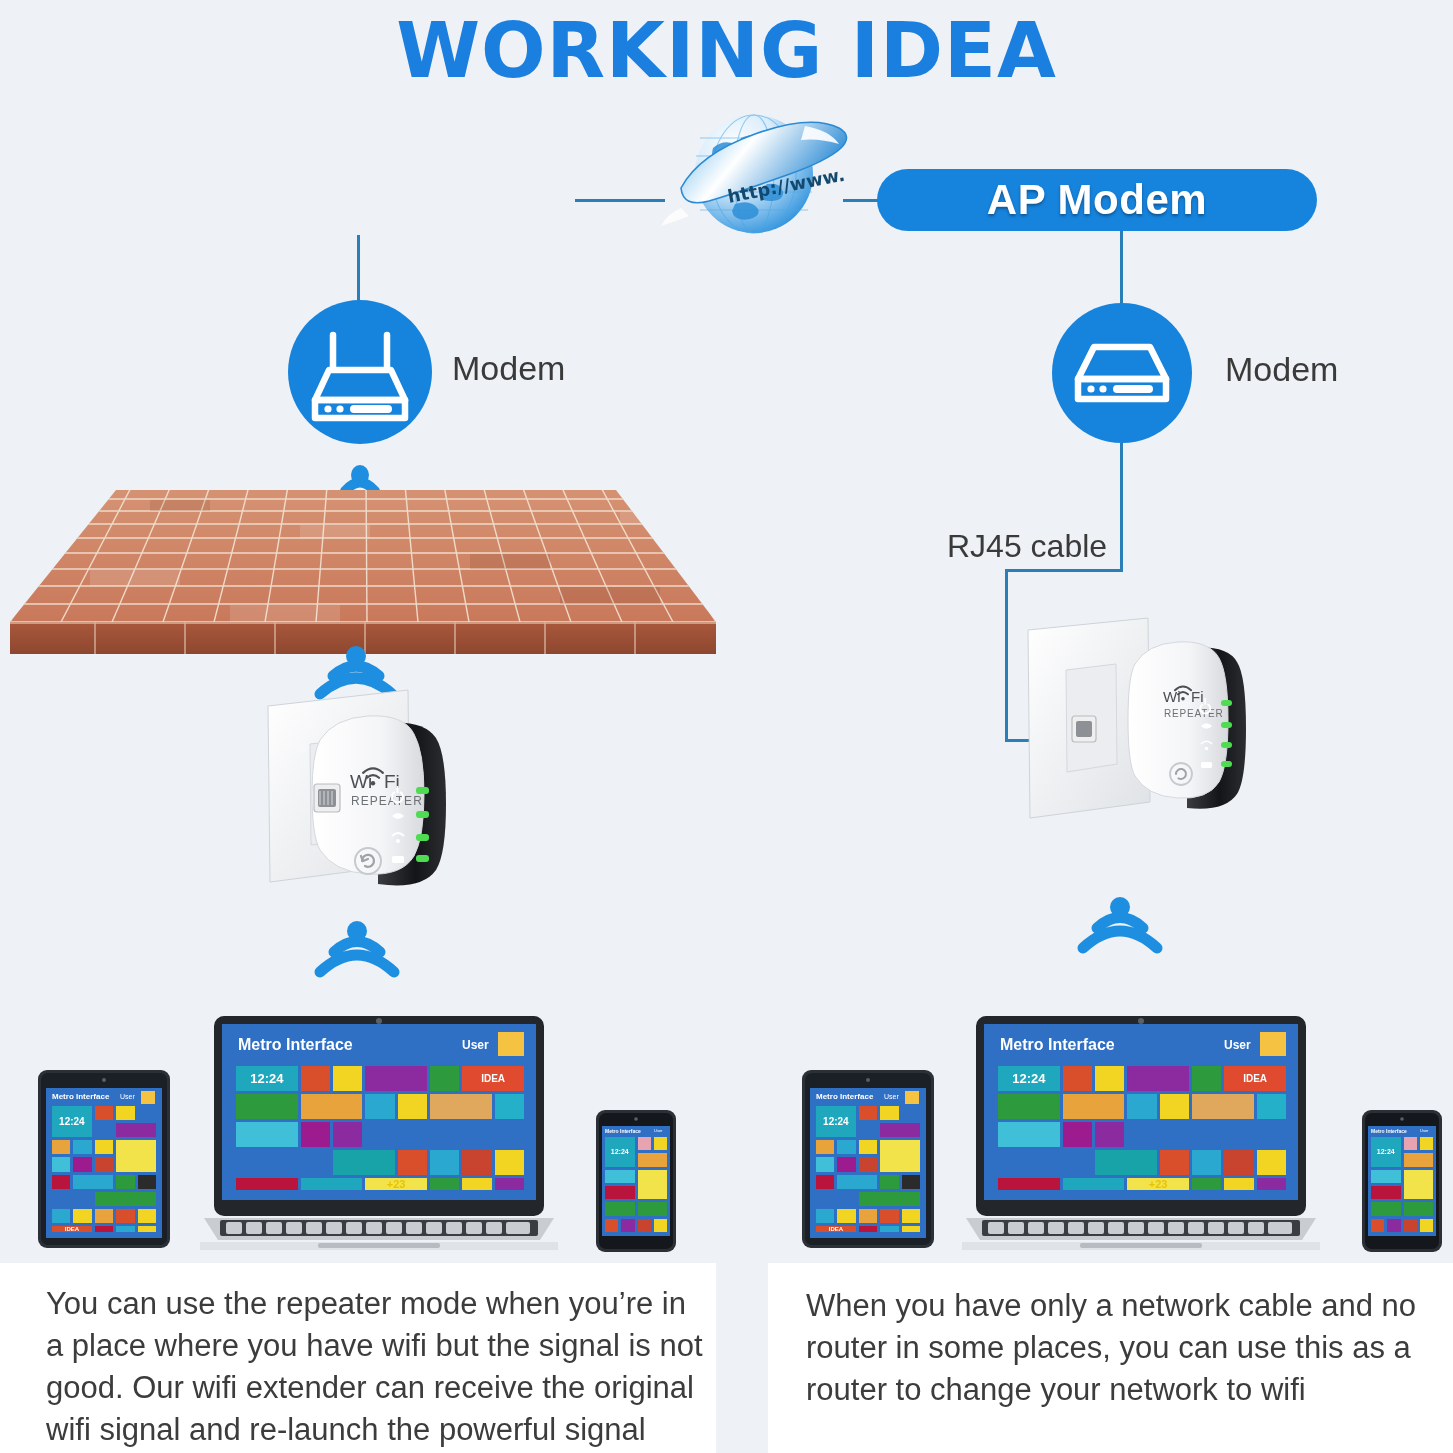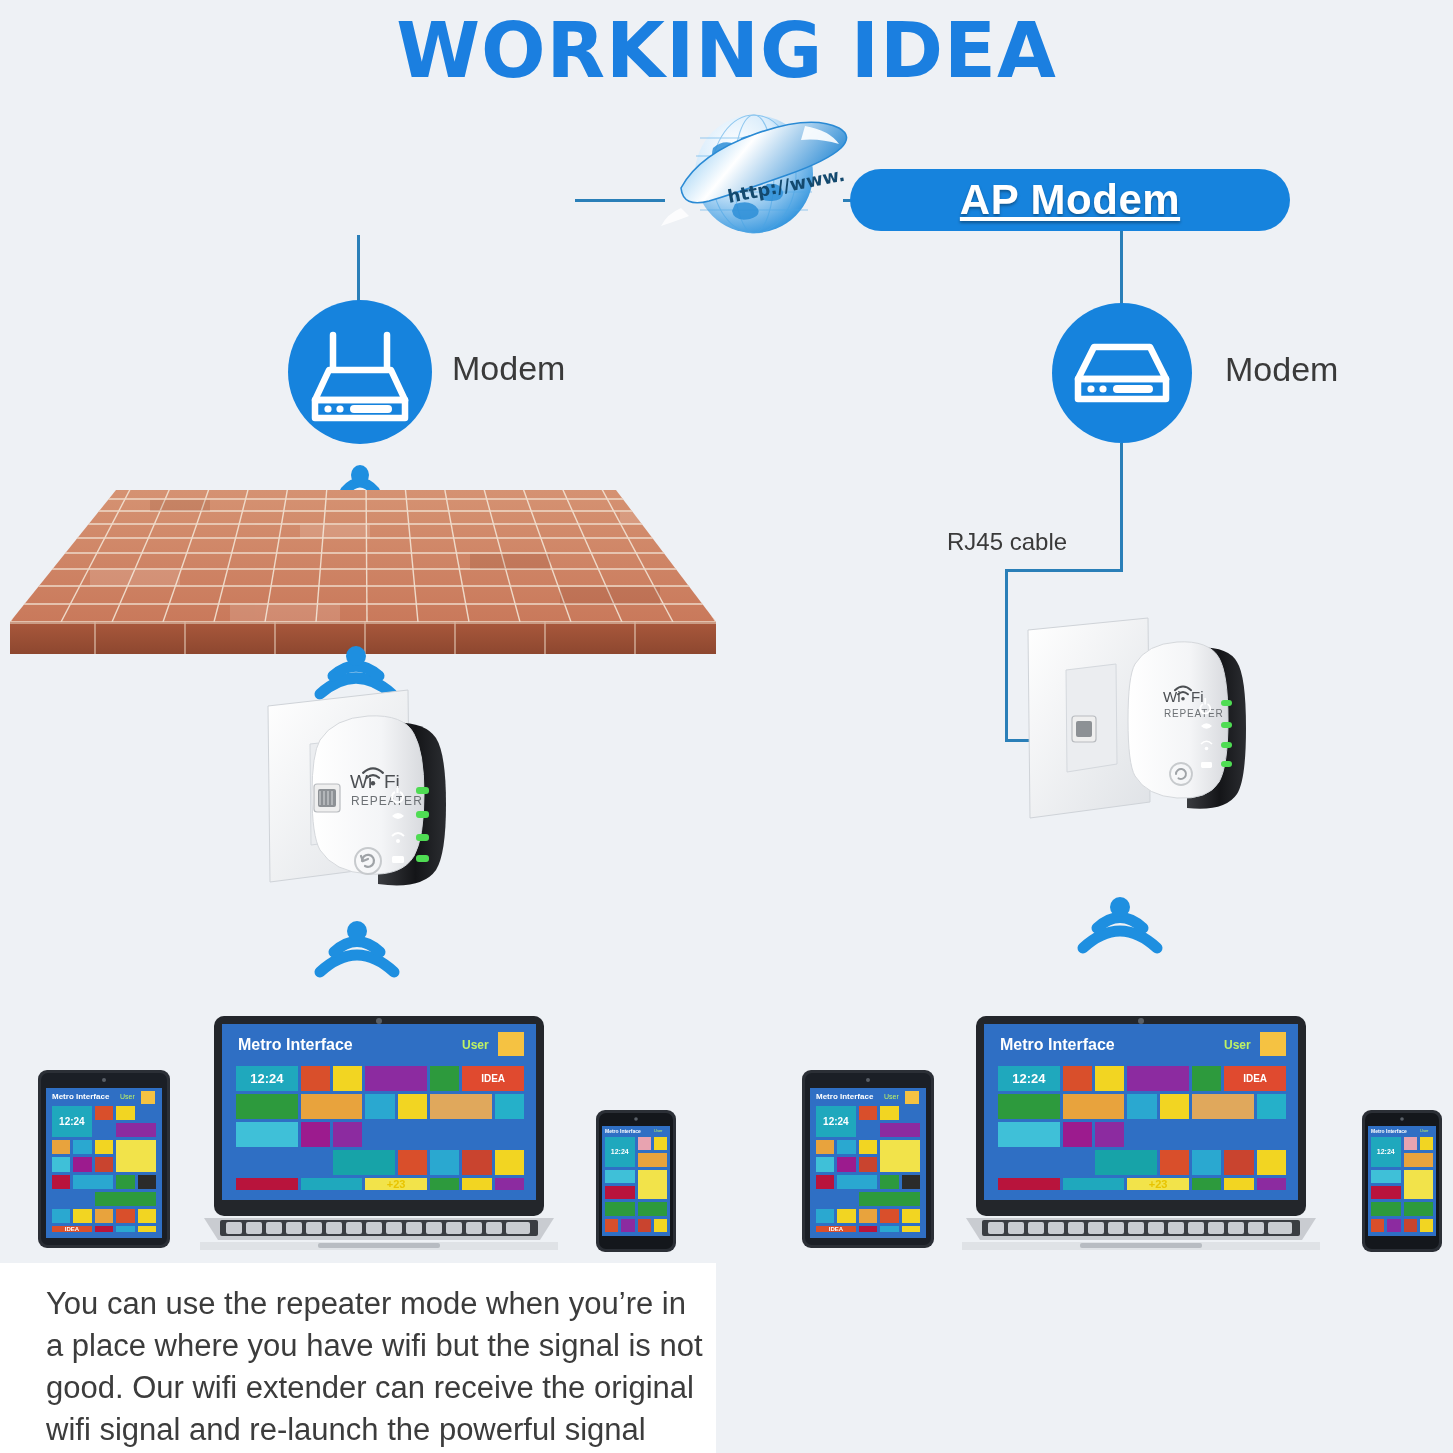--- a/index.html
+++ b/index.html
@@ -29,21 +29,21 @@
     background:#1683dd;
     border-radius:44px;
     color:#ffffff;
     font-weight:bold;
     display:flex;align-items:center;justify-content:center;
     text-shadow:0 2px 3px rgba(0,0,0,.35);
     font-size:42px;
     letter-spacing:.5px;
   }
   #pill-left{left:141px;top:167px;width:434px;height:68px;}
-  #pill-right{left:850px;top:169px;width:440px;height:62px;text-decoration:underline;}
+  #pill-right{left:877px;top:169px;width:440px;height:62px;}
 
   
   .hline{position:absolute;height:3px;background:#2a7fb8;}
   .vline{position:absolute;width:3px;background:#2a7fb8;}
 
   
   .globe{position:absolute;left:655px;top:108px;width:198px;height:130px;}
 
   
   .modem-circle{
@@ -51,21 +51,21 @@
     background:#1683dd;
   }
   #modem-left-circle{left:288px;top:300px;width:144px;height:144px;}
   #modem-right-circle{left:1052px;top:303px;width:140px;height:140px;}
   .modem-label{
     position:absolute;color:#3a3a3a;font-size:34px;
     font-family:"Liberation Sans", sans-serif;
   }
   #modem-left-label{left:452px;top:349px;}
   #modem-right-label{left:1225px;top:350px;}
-  #rj45-label{left:947px;top:528px;font-size:24px;}
+  #rj45-label{left:947px;top:528px;font-size:32px;}
 
   
   .wifi{position:absolute;}
 
   
   .brick{position:absolute;left:0px;top:472px;width:726px;height:185px;}
 
   
   .repeater{position:absolute;}
 
@@ -86,21 +86,21 @@
     font-size:31px;
     line-height:42px;
     font-family:"Liberation Sans", sans-serif;
   }
   #para-left{left:46px;top:20px;width:662px;}
   #para-right{left:38px;top:22px;width:625px;}
 
   
   .screen{position:absolute;background:#2f6fc4;overflow:hidden;}
   .metro-head{position:absolute;color:#fff;font-weight:bold;}
-  .metro-user{position:absolute;color:#bef264;}
+  .metro-user{position:absolute;color:#ffffff;}
   .tiles{position:absolute;display:grid;gap:3px;}
   .tile{display:flex;align-items:center;justify-content:center;color:#fff;overflow:hidden;}
 </style>
 </head>
 <body>
 
 <div class="stage">
 
   <div class="title">WORKING IDEA</div>
 
@@ -714,14 +714,17 @@
         <div class="tile" style="background:#8c2ba0;"></div>
         <div class="tile" style="background:#c9442f;"></div>
         <div class="tile" style="background:#f2d522;"></div>
       </div>
     </div>
   </div>
 
   <div class="textpanel" id="panel-left">
     <div class="paragraph" id="para-left">You can use the repeater mode when you’re in a place where you have wifi but the signal is not good. Our wifi extender can receive the original wifi signal and re-launch the powerful signal</div>
   </div>
+  <div class="textpanel" id="panel-right">
+    <div class="paragraph" id="para-right">When you have only a network cable and no router in some places, you can use this as a router to change your network to wifi</div>
+  </div>
 
 </div>
 
 </body></html>

